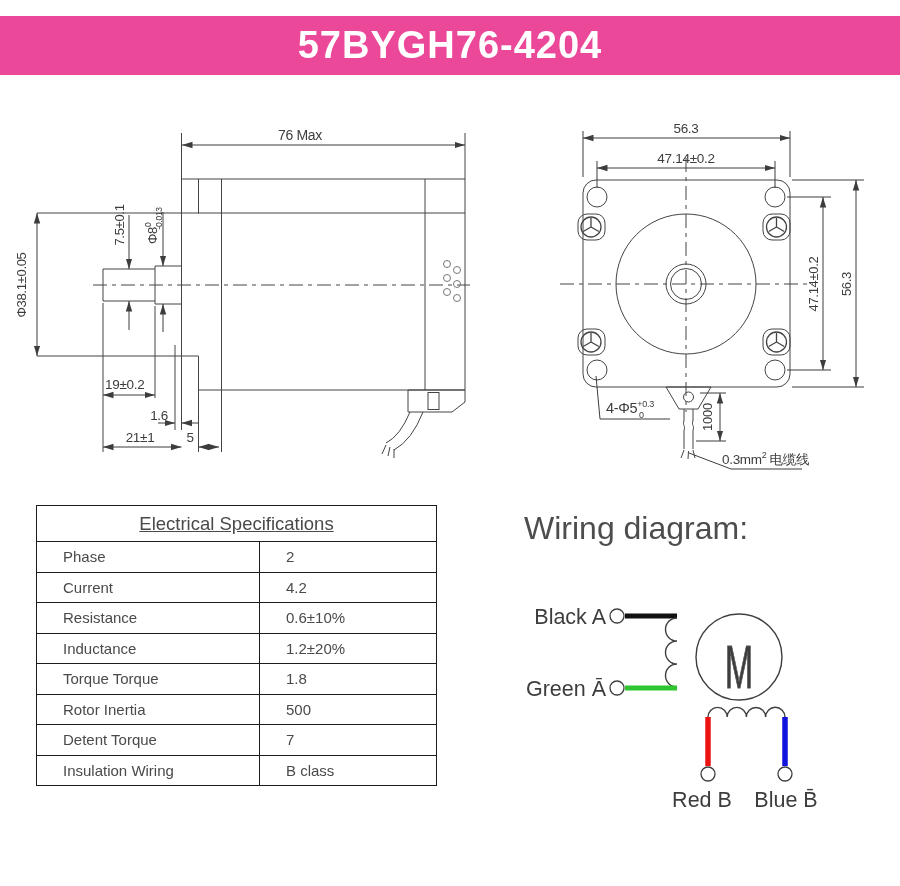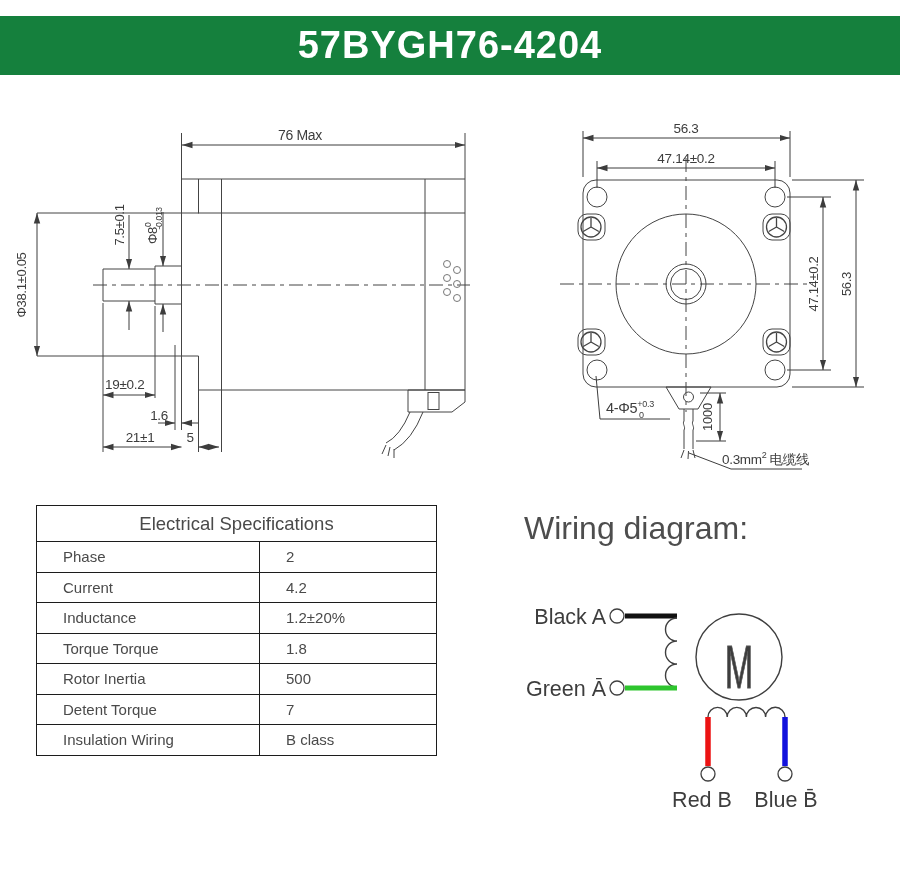--- a/index.html
+++ b/index.html
@@ -1,26 +1,26 @@
 <!DOCTYPE html>
 <html><head>
 <meta charset="utf-8">
 <style>
   html,body{margin:0;padding:0;background:#fff;}
   #page{position:relative;width:900px;height:886px;background:#ffffff;overflow:hidden;
         font-family:"Liberation Sans",sans-serif;}
-  #title-bar{position:absolute;left:0;top:16px;width:900px;height:59px;background:#15803d;
+  #title-bar{position:absolute;left:0;top:16px;width:900px;height:59px;background:#ec4899;
              display:flex;align-items:center;justify-content:center;}
   #title-bar span{color:#ffffff;font-size:38px;font-weight:bold;letter-spacing:1px;}
   svg text{font-family:"Liberation Sans",sans-serif;fill:#3d3d3d;}
   .cad{letter-spacing:-0.3px;}
   #spec-table{position:absolute;left:36px;top:505px;width:401px;border-collapse:collapse;
               color:#4a4a4a;}
   #spec-table,#spec-table th,#spec-table td{border:1.5px solid #1c1c1c;}
-  #spec-table th{height:33px;font-size:18.5px;font-weight:normal;text-align:center;}
+  #spec-table th{height:33px;font-size:18.5px;font-weight:normal;text-align:center;text-decoration:underline;}
   #spec-table td{height:29.5px;font-size:15px;padding:0 0 0 26px;}
   #spec-table td.c1{width:196px;}
   #wiring-heading{position:absolute;left:524px;top:510px;font-size:32px;color:#4d4d4d;}
 </style>
 </head>
 <body>
 
 <div id="page">
 
   <div id="title-bar">
@@ -161,20 +161,24 @@
         </tr>
     <tr>
           <td class="c1">Phase</td>
           <td>2</td>
         </tr>
     <tr>
           <td class="c1">Current</td>
           <td>4.2</td>
         </tr>
     <tr>
+          <td class="c1">Resistance</td>
+          <td>0.6±10%</td>
+        </tr>
+    <tr>
           <td class="c1">Inductance</td>
           <td>1.2±20%</td>
         </tr>
     <tr>
           <td class="c1">Torque Torque</td>
           <td>1.8</td>
         </tr>
     <tr>
           <td class="c1">Rotor Inertia</td>
           <td>500</td>

